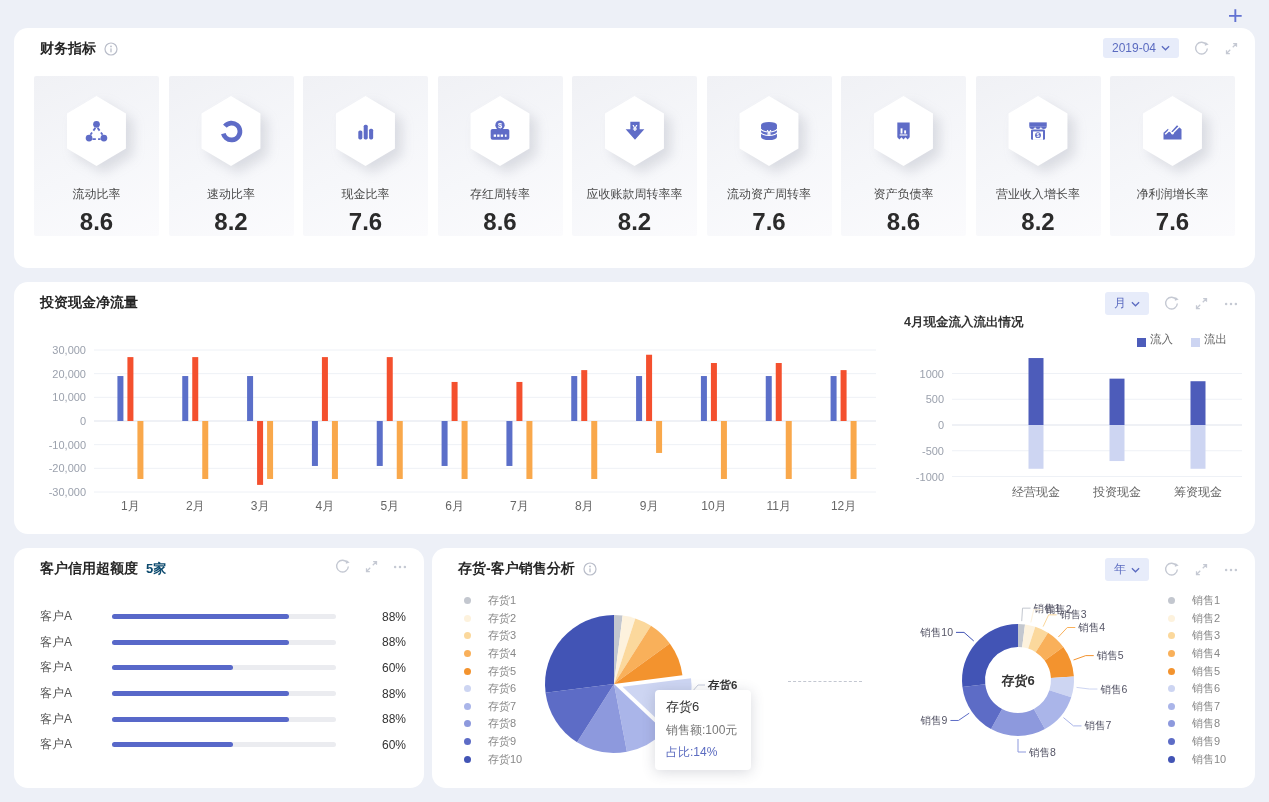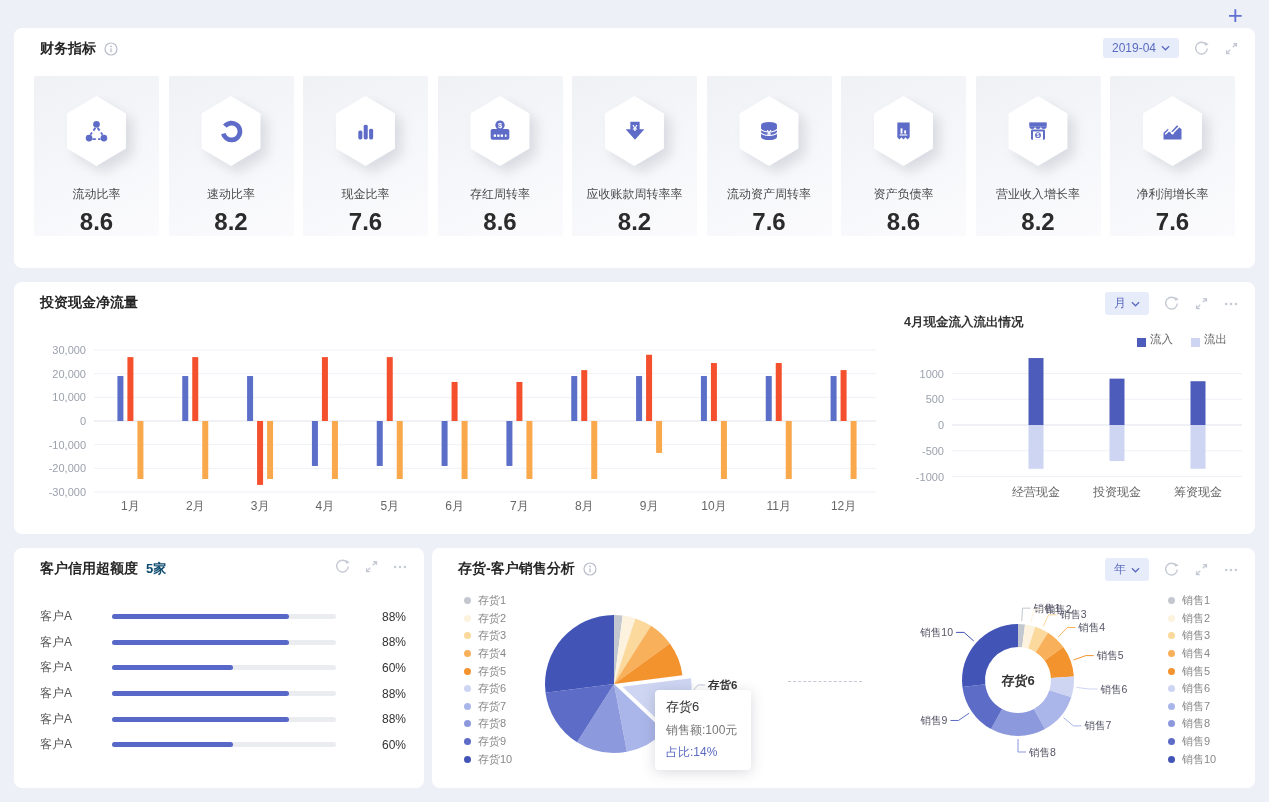--- a/index.html
+++ b/index.html
@@ -1,20 +1,20 @@
 <!DOCTYPE html>
 <html><head>
 <meta charset="utf-8">
 <style>
   * { box-sizing: border-box; margin: 0; padding: 0; }
   body {
     width: 1269px; height: 802px; position: relative; overflow: hidden;
     background: #edf0f7; font-family: "Liberation Sans", sans-serif;
   }
-  .panel { position: absolute; background: #fff; border-radius: 8px; }
+  .panel { position: absolute; background: #fff; border-radius: 14px; }
   .panel-title { font-size: 14px; font-weight: bold; color: #262626; }
   .title-row { position: absolute; left: 26px; top: 12px; display: flex; align-items: center; gap: 8px; }
   .hdr-right { position: absolute; right: 16px; top: 10px; display: flex; align-items: center; gap: 14px; text-align: right; }
   .pill { background: #e7ecfa; color: #5b6bc0; font-size: 12px; border-radius: 3px;
           padding: 3px 9px; display: inline-flex; align-items: center; gap: 5px; cursor: pointer; }
   .hic { display: inline-flex; cursor: pointer; }
   .hic svg { display: block; }
   .add-btn { position: absolute; right: 26px; top: 2px; color: #6272d2; font-size: 26px;
              font-weight: 300; cursor: pointer; line-height: 1; }
   
@@ -41,21 +41,21 @@
   .credit-track { flex: 1; height: 5px; background: #ebecf0; border-radius: 3px; margin: 0 14px 0 8px; position: relative; }
   .credit-fill { position: absolute; left: 0; top: 0; height: 5px; border-radius: 3px; background: #5868c9; }
   .credit-val { width: 36px; text-align: right; font-size: 12px; color: #333; }
   .menu-pop { position: absolute; right: 12px; top: 28px; background: #fff; border-radius: 4px; z-index: 6;
               box-shadow: 0 2px 12px rgba(60,65,90,0.18); padding: 9px 10px; display: flex; gap: 14px; }
   .menu-item { display: flex; flex-direction: column; align-items: center; gap: 5px; width: 52px; cursor: pointer; font-size: 12px; }
   .menu-item.blue { color: #5b6bc0; }
   .menu-item.gray { color: #9ca0aa; }
   
   .dot-legend { position: absolute; top: 44px; }
-  .leg-row { display: flex; align-items: center; gap: 7px; height: 17.6px; font-size: 11px; color: #888; cursor: pointer; }
+  .leg-row { display: flex; align-items: center; gap: 17px; height: 17.6px; font-size: 11px; color: #888; cursor: pointer; }
   .leg-dot { width: 7px; height: 7px; border-radius: 50%; display: inline-block; }
   .tooltip-box { position: absolute; left: 223px; top: 142px; z-index: 5; background: #fff; border-radius: 4px;
                  box-shadow: 0 2px 14px rgba(60,65,90,0.20); padding: 8px 14px 9px 11px; }
   .tt-title { font-size: 13px; color: #333; margin-bottom: 6px; }
   .tt-line { font-size: 12px; color: #777; margin-bottom: 5px; }
   .tt-share { font-size: 12px; color: #5b6bc0; }
   .dash-link { position: absolute; left: 356px; top: 133px; width: 74px; border-top: 1px dashed #c3c7d1; }
   svg text { font-family: "Liberation Sans", sans-serif; }
 </style>
 </head>

